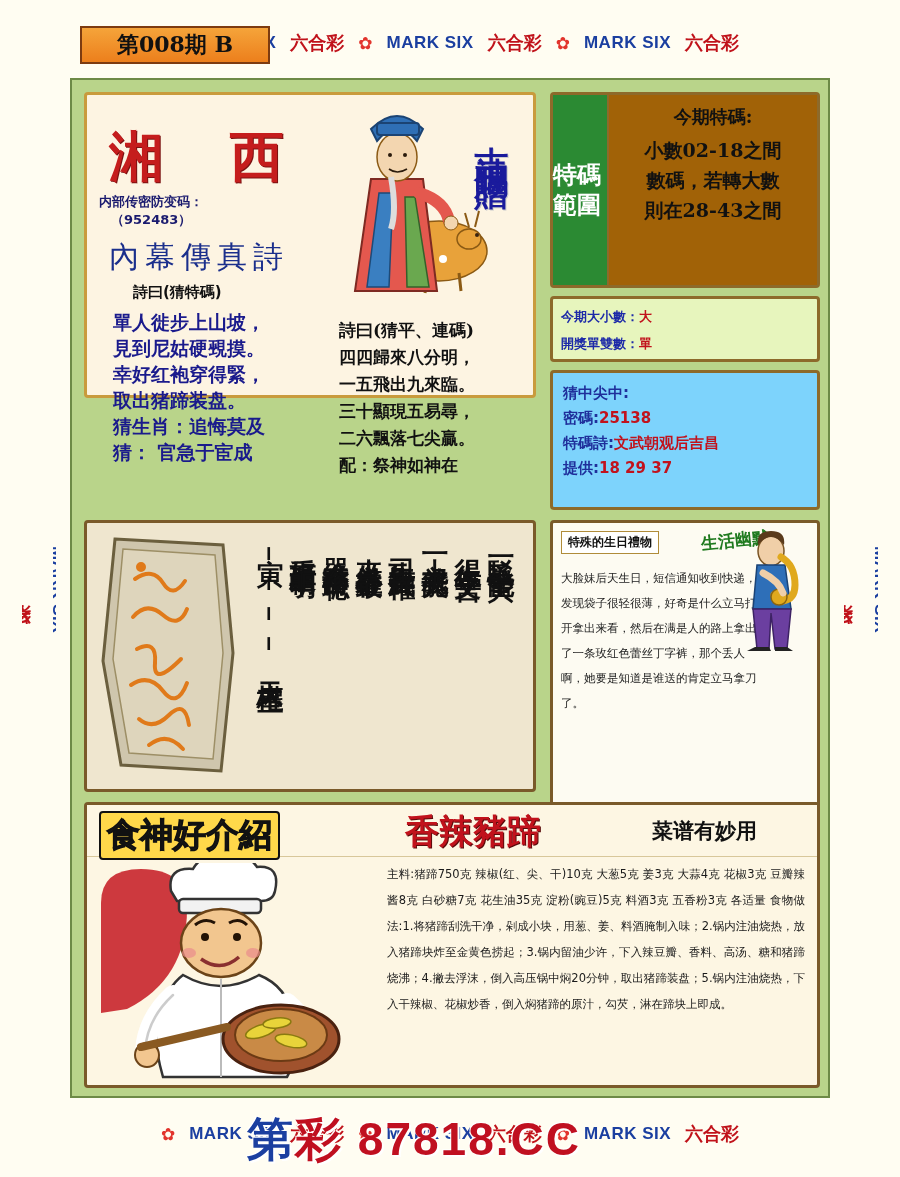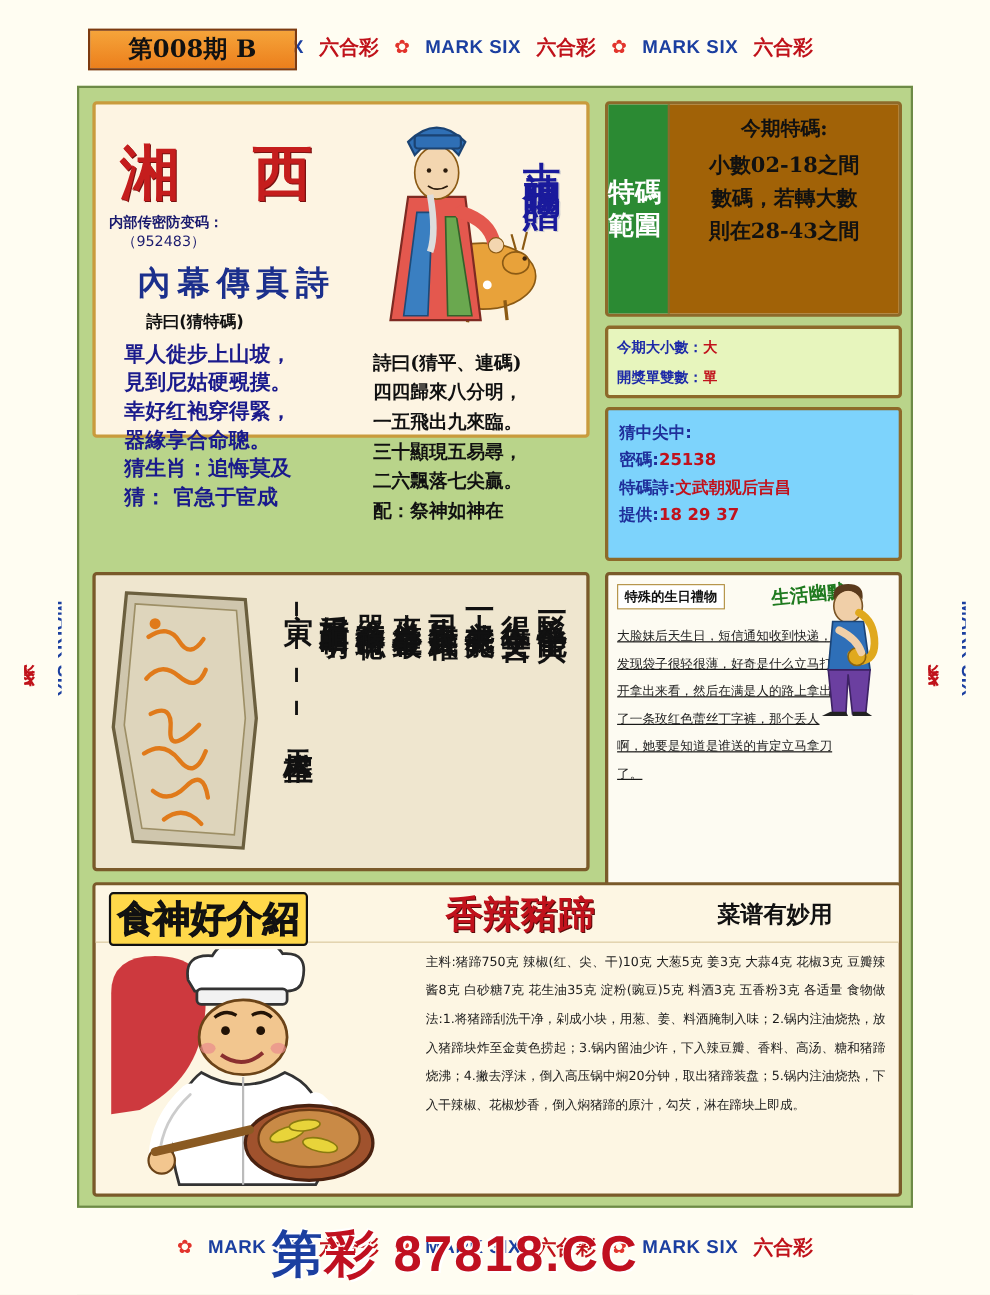--- a/index.html
+++ b/index.html
@@ -91,28 +91,27 @@
     font-size:54px; font-weight:bold; color:#c51d1d;
     letter-spacing:24px;
     text-shadow:1px 1px 0 #7a1111;
   }
   .sub-secret {
     position:absolute; left:12px; top:98px;
     font-size:13px; color:#1a1a6e; font-weight:bold;
   }
   .sub-secret2 {
     position:absolute; left:24px; top:116px;
-    font-size:13px; color:#1a1a6e; font-weight:normal;
+    font-size:13px; color:#1a1a6e; font-weight:bold;
   }
   .neimu {
     position:absolute; left:22px; top:142px;
-    font-size:30px; font-weight:bold; color:#1b2f8c;
+    font-size:30px; font-weight:normal; color:#1b2f8c;
     letter-spacing:6px;
     font-family:"DejaVu Serif", serif;
-    margin-left:16px;
   }
   .shiyue {
     position:absolute; left:46px; top:188px;
     font-size:15px; color:#111; font-weight:bold;
   }
   .poem-left {
     position:absolute; left:26px; top:214px;
     font-size:19px; line-height:26px; color:#1a1a8c; font-weight:bold;
     font-family:"DejaVu Serif", serif;
   }
@@ -188,21 +187,20 @@
     display:flex; flex-direction:row-reverse; gap:2px;
   }
   .sp-col { writing-mode: vertical-rl; line-height:31px; letter-spacing:3px; }
   .sp-col.accent { color:#111; }
 
   
   .panel-joke {
     left:478px; top:440px; width:270px; height:315px;
     background:#fdfbf2; border:3px solid #7a5a2a; border-radius:4px;
     padding:8px;
-    text-decoration:underline;
   }
   .joke-head {
     display:inline-block; background:#fff; border:1px solid #b08c3a;
     padding:2px 6px; font-size:12px; font-weight:bold; color:#111;
   }
   .joke-brand {
     position:absolute; left:148px; top:6px;
     font-size:17px; font-weight:bold; color:#1f7a1f;
     font-family:"DejaVu Serif", serif;
     transform: rotate(-6deg);
@@ -326,21 +324,21 @@
       <div class="xiangxi">湘 西</div>
       <div class="sub-secret">内部传密防变码：</div>
       <div class="sub-secret2">（952483）</div>
       <div class="neimu">內幕傳真詩</div>
       <div class="shiyue">詩曰(猜特碼)</div>
 
       <div class="poem-left">
         <div>單人徙步上山坡，</div>
         <div>見到尼姑硬覡摸。</div>
         <div>幸好红袍穿得緊，</div>
-        <div>器緣享合命聰。</div>
+        <div>取出猪蹄装盘。</div>
         <div>猜生肖：追悔莫及</div>
         <div>猜： 官急于宦成</div>
       </div>
 
       <div class="poem-right">
         <div>詩曰(猜平、連碼)</div>
         <div>四四歸來八分明，</div>
         <div>一五飛出九來臨。</div>
         <div>三十顯現五易尋，</div>
         <div>二六飄落七尖贏。</div>

